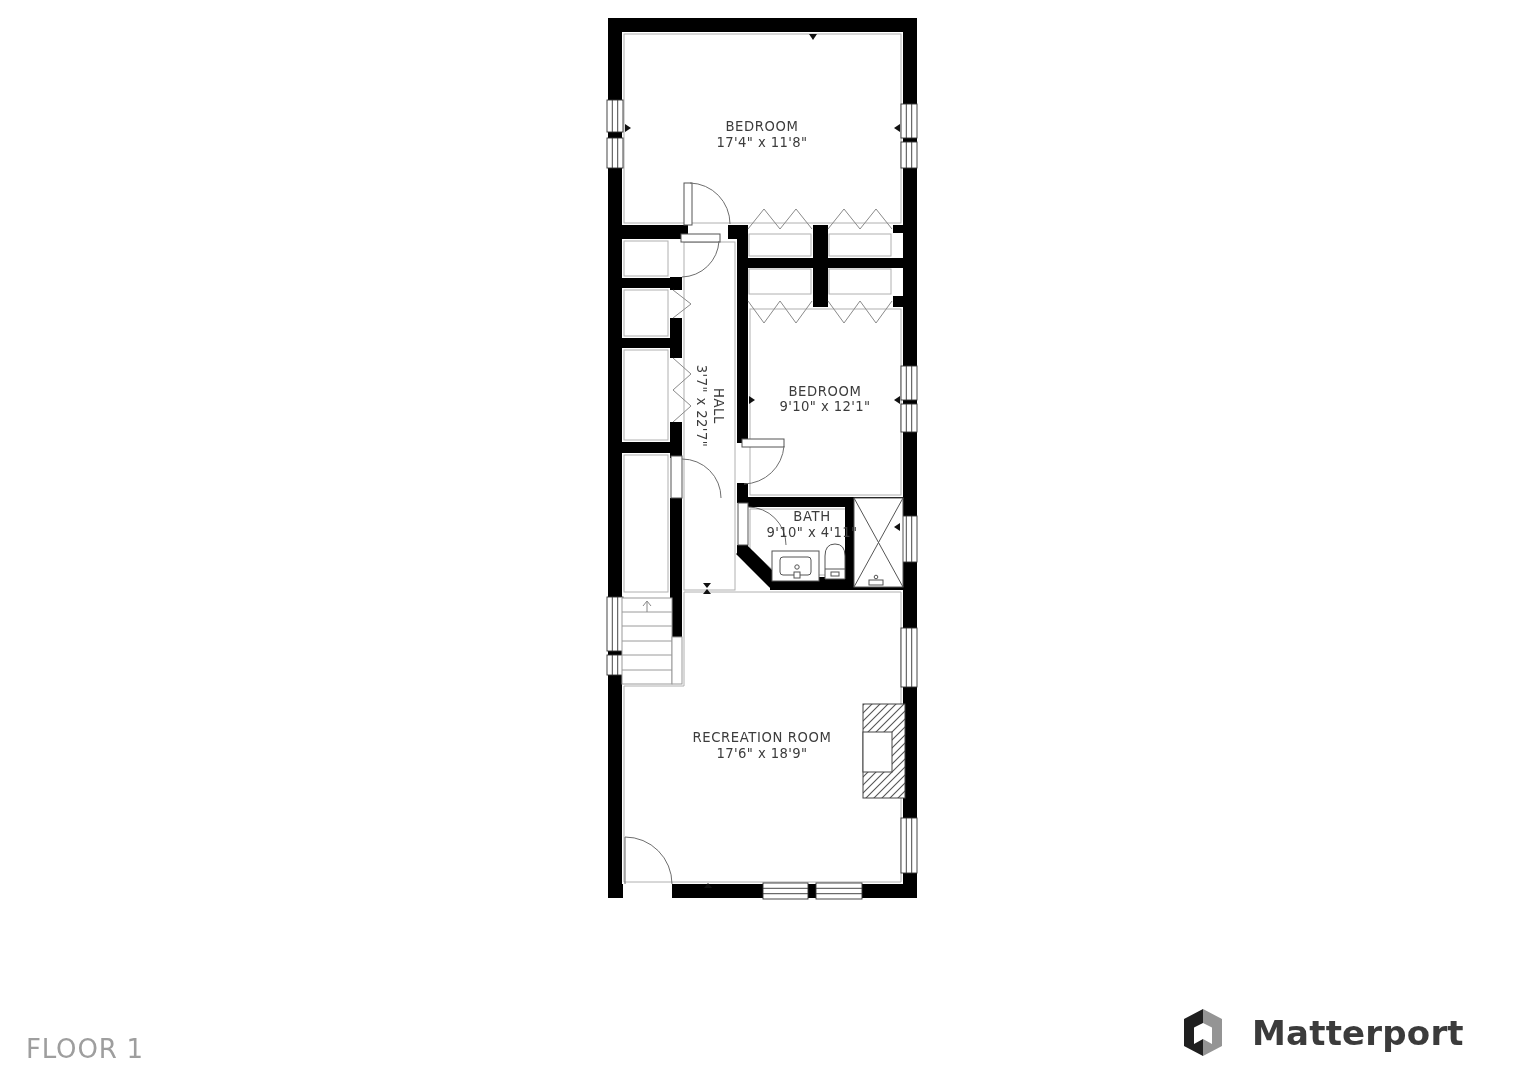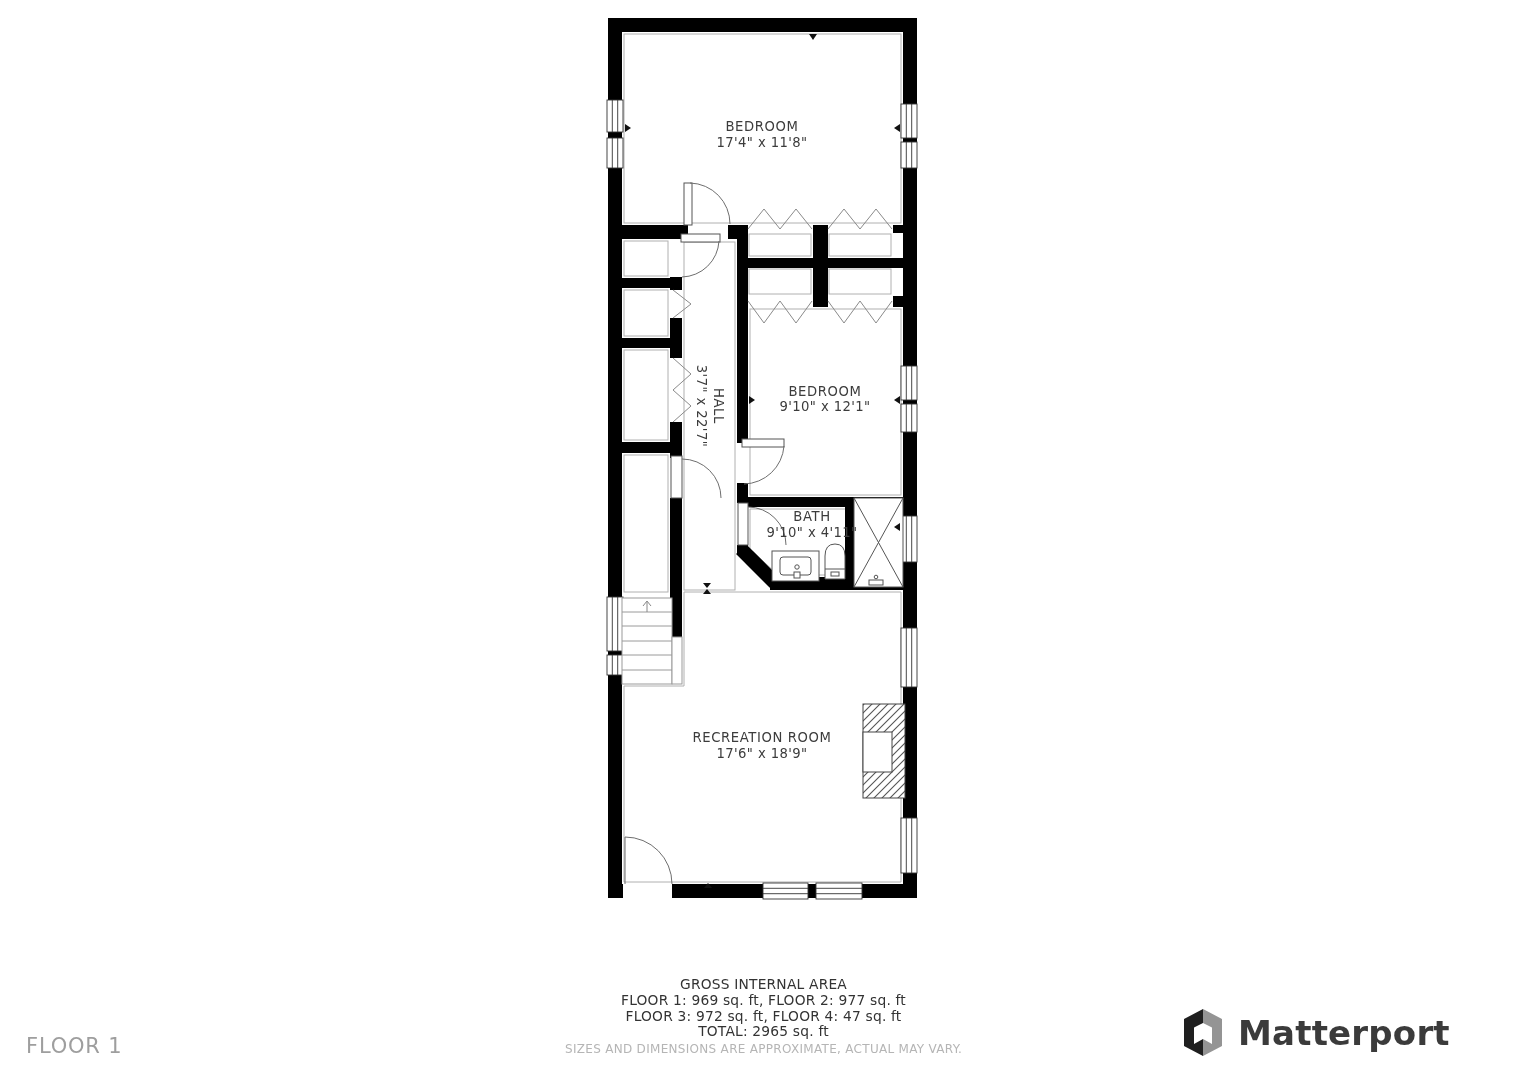--- a/index.html
+++ b/index.html
@@ -4,22 +4,22 @@
 <style>
   html,body{margin:0;padding:0;background:#fff;}
   .page{position:relative;width:1527px;height:1080px;background:#fff;overflow:hidden;
         font-family:"DejaVu Sans","Liberation Sans",sans-serif;padding-left:35px;}
   .plan-svg{position:absolute;left:0;top:0;}
   .room-label{fill:#3c3c3c;font-size:13.2px;letter-spacing:.6px;text-anchor:middle;}
   .room-dims{fill:#3c3c3c;font-size:13.2px;letter-spacing:.4px;text-anchor:middle;}
   .footer{position:absolute;left:0;top:977px;width:1527px;text-align:center;color:#333;
           font-size:13.8px;line-height:15.8px;letter-spacing:.2px;}
   .footer .disclaimer{color:#b5b5b5;font-size:12px;margin-top:2px;letter-spacing:.3px;}
-  .floor-label{position:absolute;left:26px;top:1034px;color:#9e9e9e;font-size:21px;letter-spacing:.8px;}
-  .brand{position:absolute;left:1181px;top:1008px;display:flex;align-items:center;gap:13px;}
+  .floor-label{position:absolute;left:26px;top:1034px;color:#9e9e9e;font-size:26px;letter-spacing:.8px;}
+  .brand{position:absolute;left:1181px;top:1008px;display:flex;align-items:center;gap:27px;}
   .brand .wordmark{color:#3b3b3b;font-size:34px;font-weight:700;letter-spacing:.2px;}
 </style>
 </head>
 <body>
 
 <div class="page">
 
 <svg class="plan-svg" width="1527" height="1080" viewBox="0 0 1527 1080">
   <defs>
     <pattern id="hatch" width="8" height="8" patternUnits="userSpaceOnUse">
@@ -242,27 +242,20 @@
       <text class="room-label" x="710" y="402">HALL</text>
       <text class="room-dims" x="710" y="419">3'7" x 22'7"</text>
     </g>
     <text class="room-label" x="812" y="521">BATH</text>
     <text class="room-dims" x="812" y="537">9'10" x 4'11"</text>
     <text class="room-label" x="762" y="742">RECREATION ROOM</text>
     <text class="room-dims" x="762" y="758">17'6" x 18'9"</text>
   </g>
 </svg>
 
-<div class="footer">
-  <div>GROSS INTERNAL AREA</div>
-  <div>FLOOR 1: 969 sq. ft, FLOOR 2: 977 sq. ft</div>
-  <div>FLOOR 3: 972 sq. ft, FLOOR 4: 47 sq. ft</div>
-  <div>TOTAL: 2965 sq. ft</div>
-  <div class="disclaimer">SIZES AND DIMENSIONS ARE APPROXIMATE, ACTUAL MAY VARY.</div>
-</div>
 
 <div class="floor-label">FLOOR 1</div>
 
 <div class="brand">
   <svg width="44" height="49" viewBox="0 0 44 49">
     <polygon fill="#1f1f1f" points="3,11 22,1 22,15 13,19.5 13,36 22,31 22,48 3,38"></polygon>
     <polygon fill="#949494" points="41,11 22,1 22,15 31,19.5 31,36 22,31 22,48 41,38"></polygon>
   </svg>
   <span class="wordmark">Matterport</span>
 </div>

